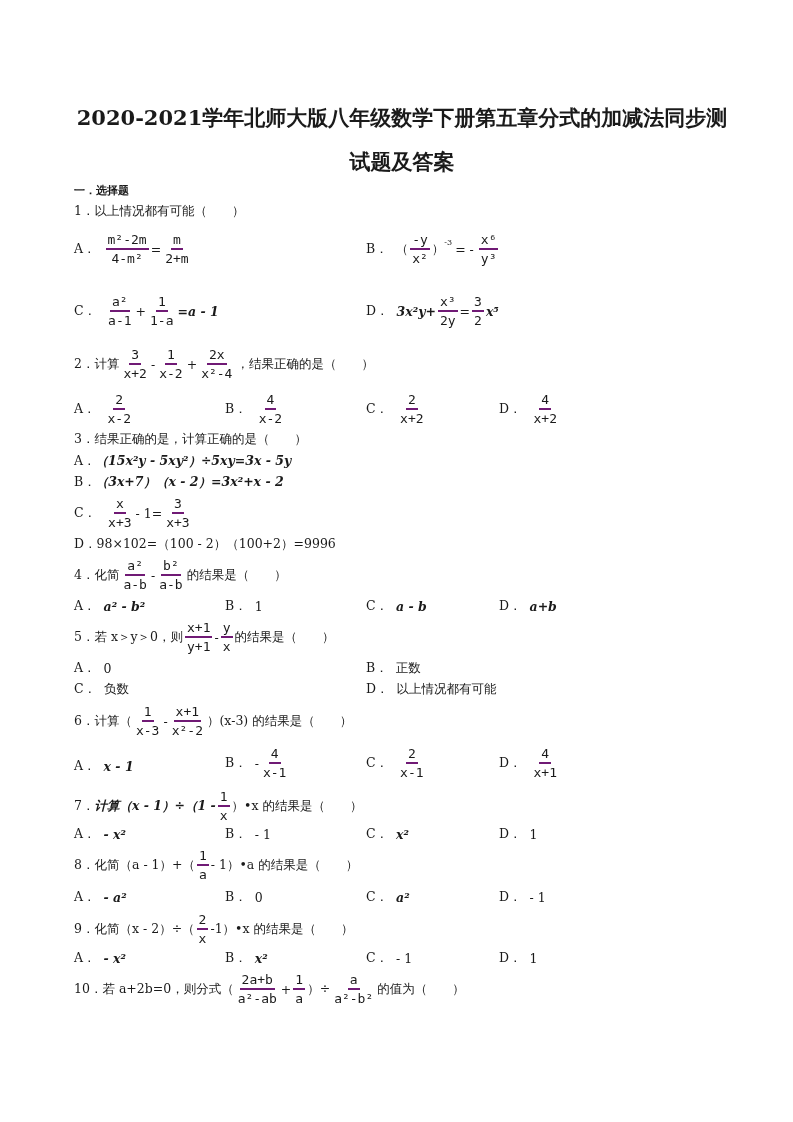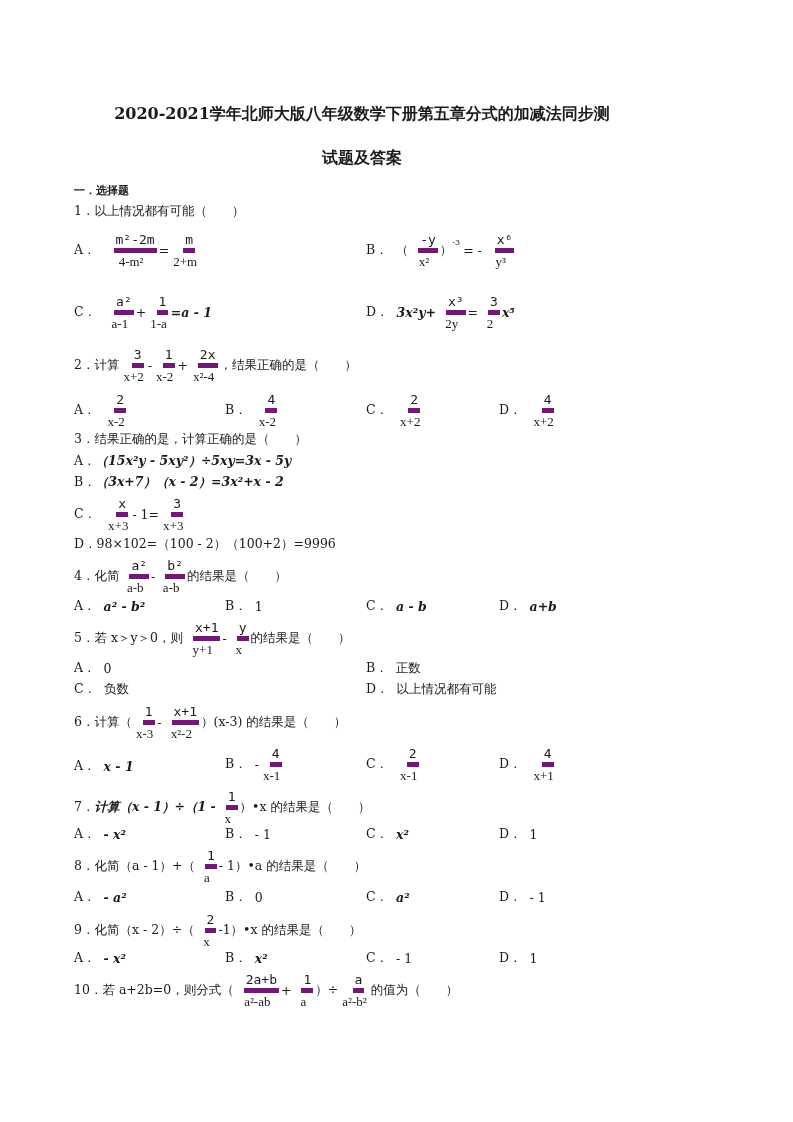--- a/index.html
+++ b/index.html
@@ -3,30 +3,30 @@
 <meta charset="utf-8">
 <style>
   html, body { margin: 0; padding: 0; background: #ffffff; }
   body {
     width: 793px; height: 1122px; position: relative; overflow: hidden;
     font-family: "DejaVu Serif", "Liberation Serif", serif;
     color: #1a1a1a;
   }
   .title {
     position: absolute; left: 0; width: 724px; text-align: center;
-    font-family: "DejaVu Serif", serif; font-weight: bold; font-size: 16px; letter-spacing: 0px;
+    font-family: "DejaVu Serif", serif; font-weight: bold; font-size: 21px; letter-spacing: 0px; padding-left: 40px;
   }
   .t1 { top: 104px; }
   .t2 { top: 148px; }
   .section { position: absolute; left: 74px; top: 183px; font-size: 11px; font-weight: bold; }
   .line { position: absolute; left: 74px; font-size: 12.5px; white-space: nowrap; display: flex; align-items: center; }
   .opt { position: absolute; font-size: 12.5px; white-space: nowrap; display: flex; align-items: center; }
   .frac { display: inline-flex; flex-direction: column; align-items: center; vertical-align: middle; margin: 0 2px; font-family: "DejaVu Sans Mono", "Liberation Mono", monospace; font-size: 13px; }
-  .frac .num { padding: 0 2px 1px 2px; border-bottom: 5px solid #701a75; line-height: 15px; margin-left: 8px; }
-  .frac .den { padding: 1px 2px 0 2px; line-height: 15px; font-family: Liberation Serif, serif; }
+  .frac .num { padding: 0 2px 1px 2px; border-bottom: 2px solid #701a75; line-height: 15px; }
+  .frac .den { padding: 1px 2px 0 2px; line-height: 15px; }
   .it { font-style: italic; font-weight: bold; }
   sup { font-size: 8px; }
   .lbl { margin-right: 8px; }
 </style>
 </head>
 <body>
 
 <div class="title t1">2020-2021学年北师大版八年级数学下册第五章分式的加减法同步测</div>
 <div class="title t2">试题及答案</div>
 

